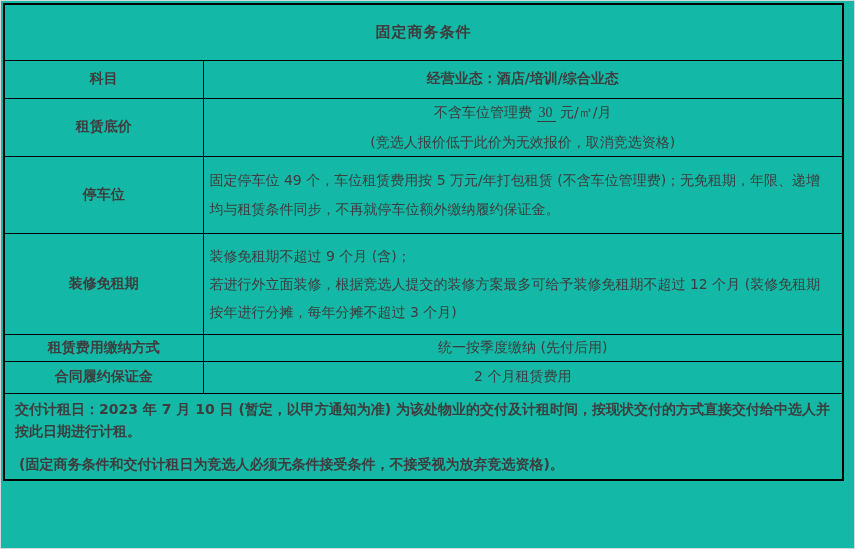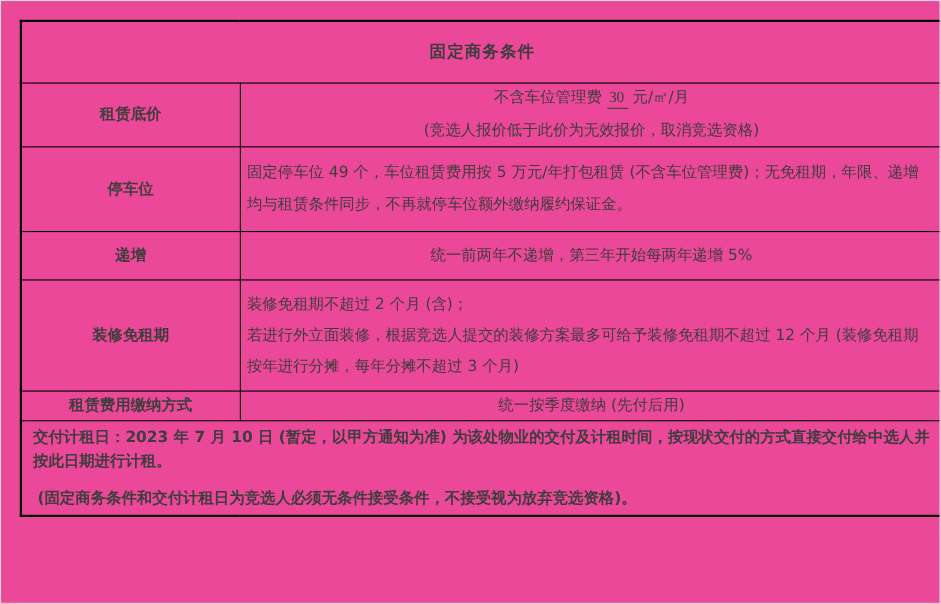--- a/index.html
+++ b/index.html
@@ -4,23 +4,23 @@
 <style>
   * { margin: 0; padding: 0; box-sizing: border-box; }
   html, body {
     width: 855px; height: 549px;
     background: #ffffff;
     font-family: "DejaVu Sans", sans-serif;
     color: #3d3d3d;
   }
   .page {
     width: 855px; height: 549px;
-    background: #ec4899;
+    background: #14b8a6;
     border: 1px solid #d8d8d8;
-    padding: 17px;
+    padding: 2px;
     overflow: hidden;
   }
   table.terms-table {
     border-collapse: collapse;
     width: 839px;
     table-layout: fixed;
     border: 2px solid #000000;
   }
   .col-label { width: 199px; }
   .col-value { width: 640px; }
@@ -83,53 +83,57 @@
   <table class="terms-table">
     <colgroup>
       <col class="col-label">
       <col class="col-value">
     </colgroup>
     <tbody>
       <tr>
         <td colspan="2" class="cell-title">固定商务条件</td>
       </tr>
 
+      <tr class="h-subject">
+        <td class="cell-label">科目</td>
+        <td class="cell-value center bold">经营业态：酒店/培训/综合业态</td>
+      </tr>
 
       <tr class="h-baserent">
         <td class="cell-label">租赁底价</td>
         <td class="cell-value center two-line">
           <div class="line"><span>不含车位管理费</span> <span class="underline-num">30</span> <span>元/㎡/月</span></div>
           <div class="line">(竞选人报价低于此价为无效报价，取消竞选资格)</div>
         </td>
       </tr>
 
       <tr class="h-parking">
         <td class="cell-label">停车位</td>
         <td class="cell-value left">固定停车位 49 个，车位租赁费用按 5 万元/年打包租赁 (不含车位管理费)；无免租期，年限、递增均与租赁条件同步，不再就停车位额外缴纳履约保证金。</td>
       </tr>
 
 
-      <tr class="h-escalation">
-        <td class="cell-label">递增</td>
-        <td class="cell-value center">统一前两年不递增，第三年开始每两年递增 5%</td>
-      </tr>
 
       <tr class="h-fitout">
         <td class="cell-label">装修免租期</td>
         <td class="cell-value left fitout-cell">
-          <div>装修免租期不超过 2 个月 (含)；</div>
+          <div>装修免租期不超过 9 个月 (含)；</div>
           <div>若进行外立面装修，根据竞选人提交的装修方案最多可给予装修免租期不超过 12 个月 (装修免租期按年进行分摊，每年分摊不超过 3 个月)</div>
         </td>
       </tr>
 
       <tr class="h-payment">
         <td class="cell-label">租赁费用缴纳方式</td>
         <td class="cell-value center">统一按季度缴纳 (先付后用)</td>
       </tr>
 
+      <tr class="h-deposit">
+        <td class="cell-label">合同履约保证金</td>
+        <td class="cell-value center">2 个月租赁费用</td>
+      </tr>
 
       <tr class="h-note">
         <td colspan="2" class="note-cell">
           <div class="note-line">交付计租日：2023 年 7 月 10 日 (暂定，以甲方通知为准) 为该处物业的交付及计租时间，按现状交付的方式直接交付给中选人并按此日期进行计租。</div>
           <div class="note-line note-indent">(固定商务条件和交付计租日为竞选人必须无条件接受条件，不接受视为放弃竞选资格)。</div>
         </td>
       </tr>
     </tbody>
   </table>
 </div>

